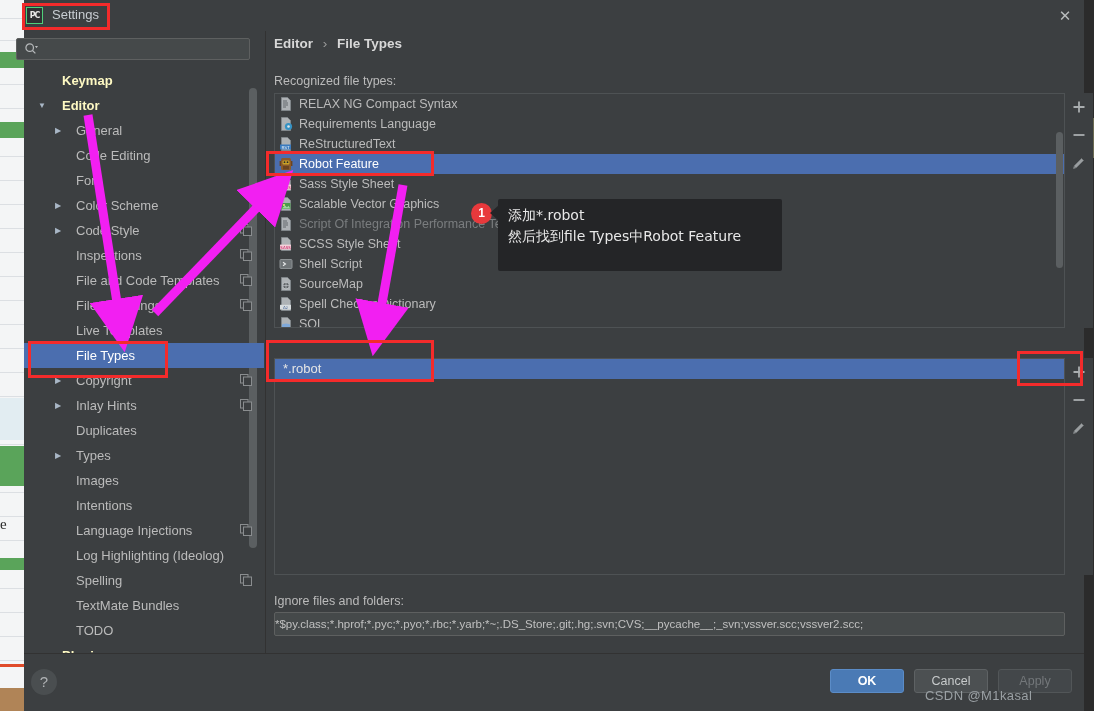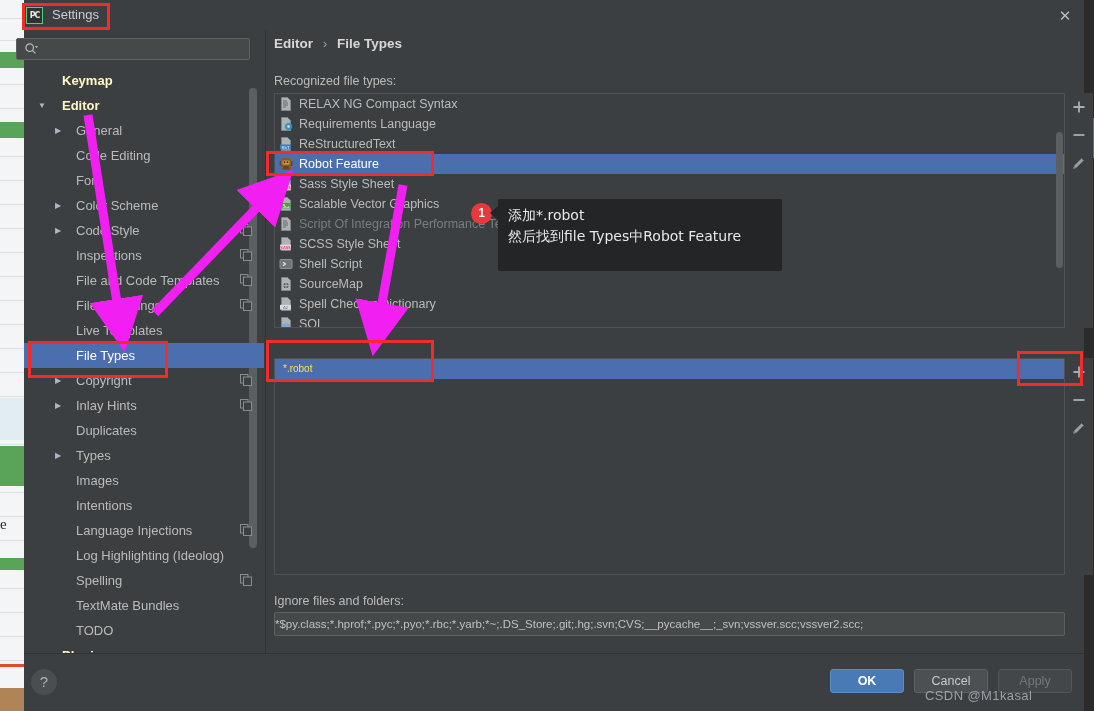--- a/index.html
+++ b/index.html
@@ -157,21 +157,21 @@
 
   .patterns-box {
     position: absolute; left: 250px; top: 358px; width: 791px; height: 217px;
     background: #3c3f41; border: 1px solid #4e5254; box-sizing: border-box;
     overflow: hidden;
   }
   .pat-row {
     position: relative; height: 20px; line-height: 20px;
   }
   .pat-row.selected { background: #4b6eaf; }
-  .pat-label { position: absolute; left: 8px; top: 0; font-size: 10px; color: #fde047; }
+  .pat-label { position: absolute; left: 8px; top: 0; font-size: 13px; color: #e5e5e5; }
 
   .ignore-input {
     position: absolute; left: 250px; top: 612px; width: 791px; height: 24px;
     background: #45494a; border: 1px solid #5e6060; box-sizing: border-box;
     color: #c0c0c0; font-size: 11.5px; line-height: 22px; padding-left: 0;
     white-space: nowrap; overflow: hidden; border-radius: 2px;
   }
 
   
   .footer {

